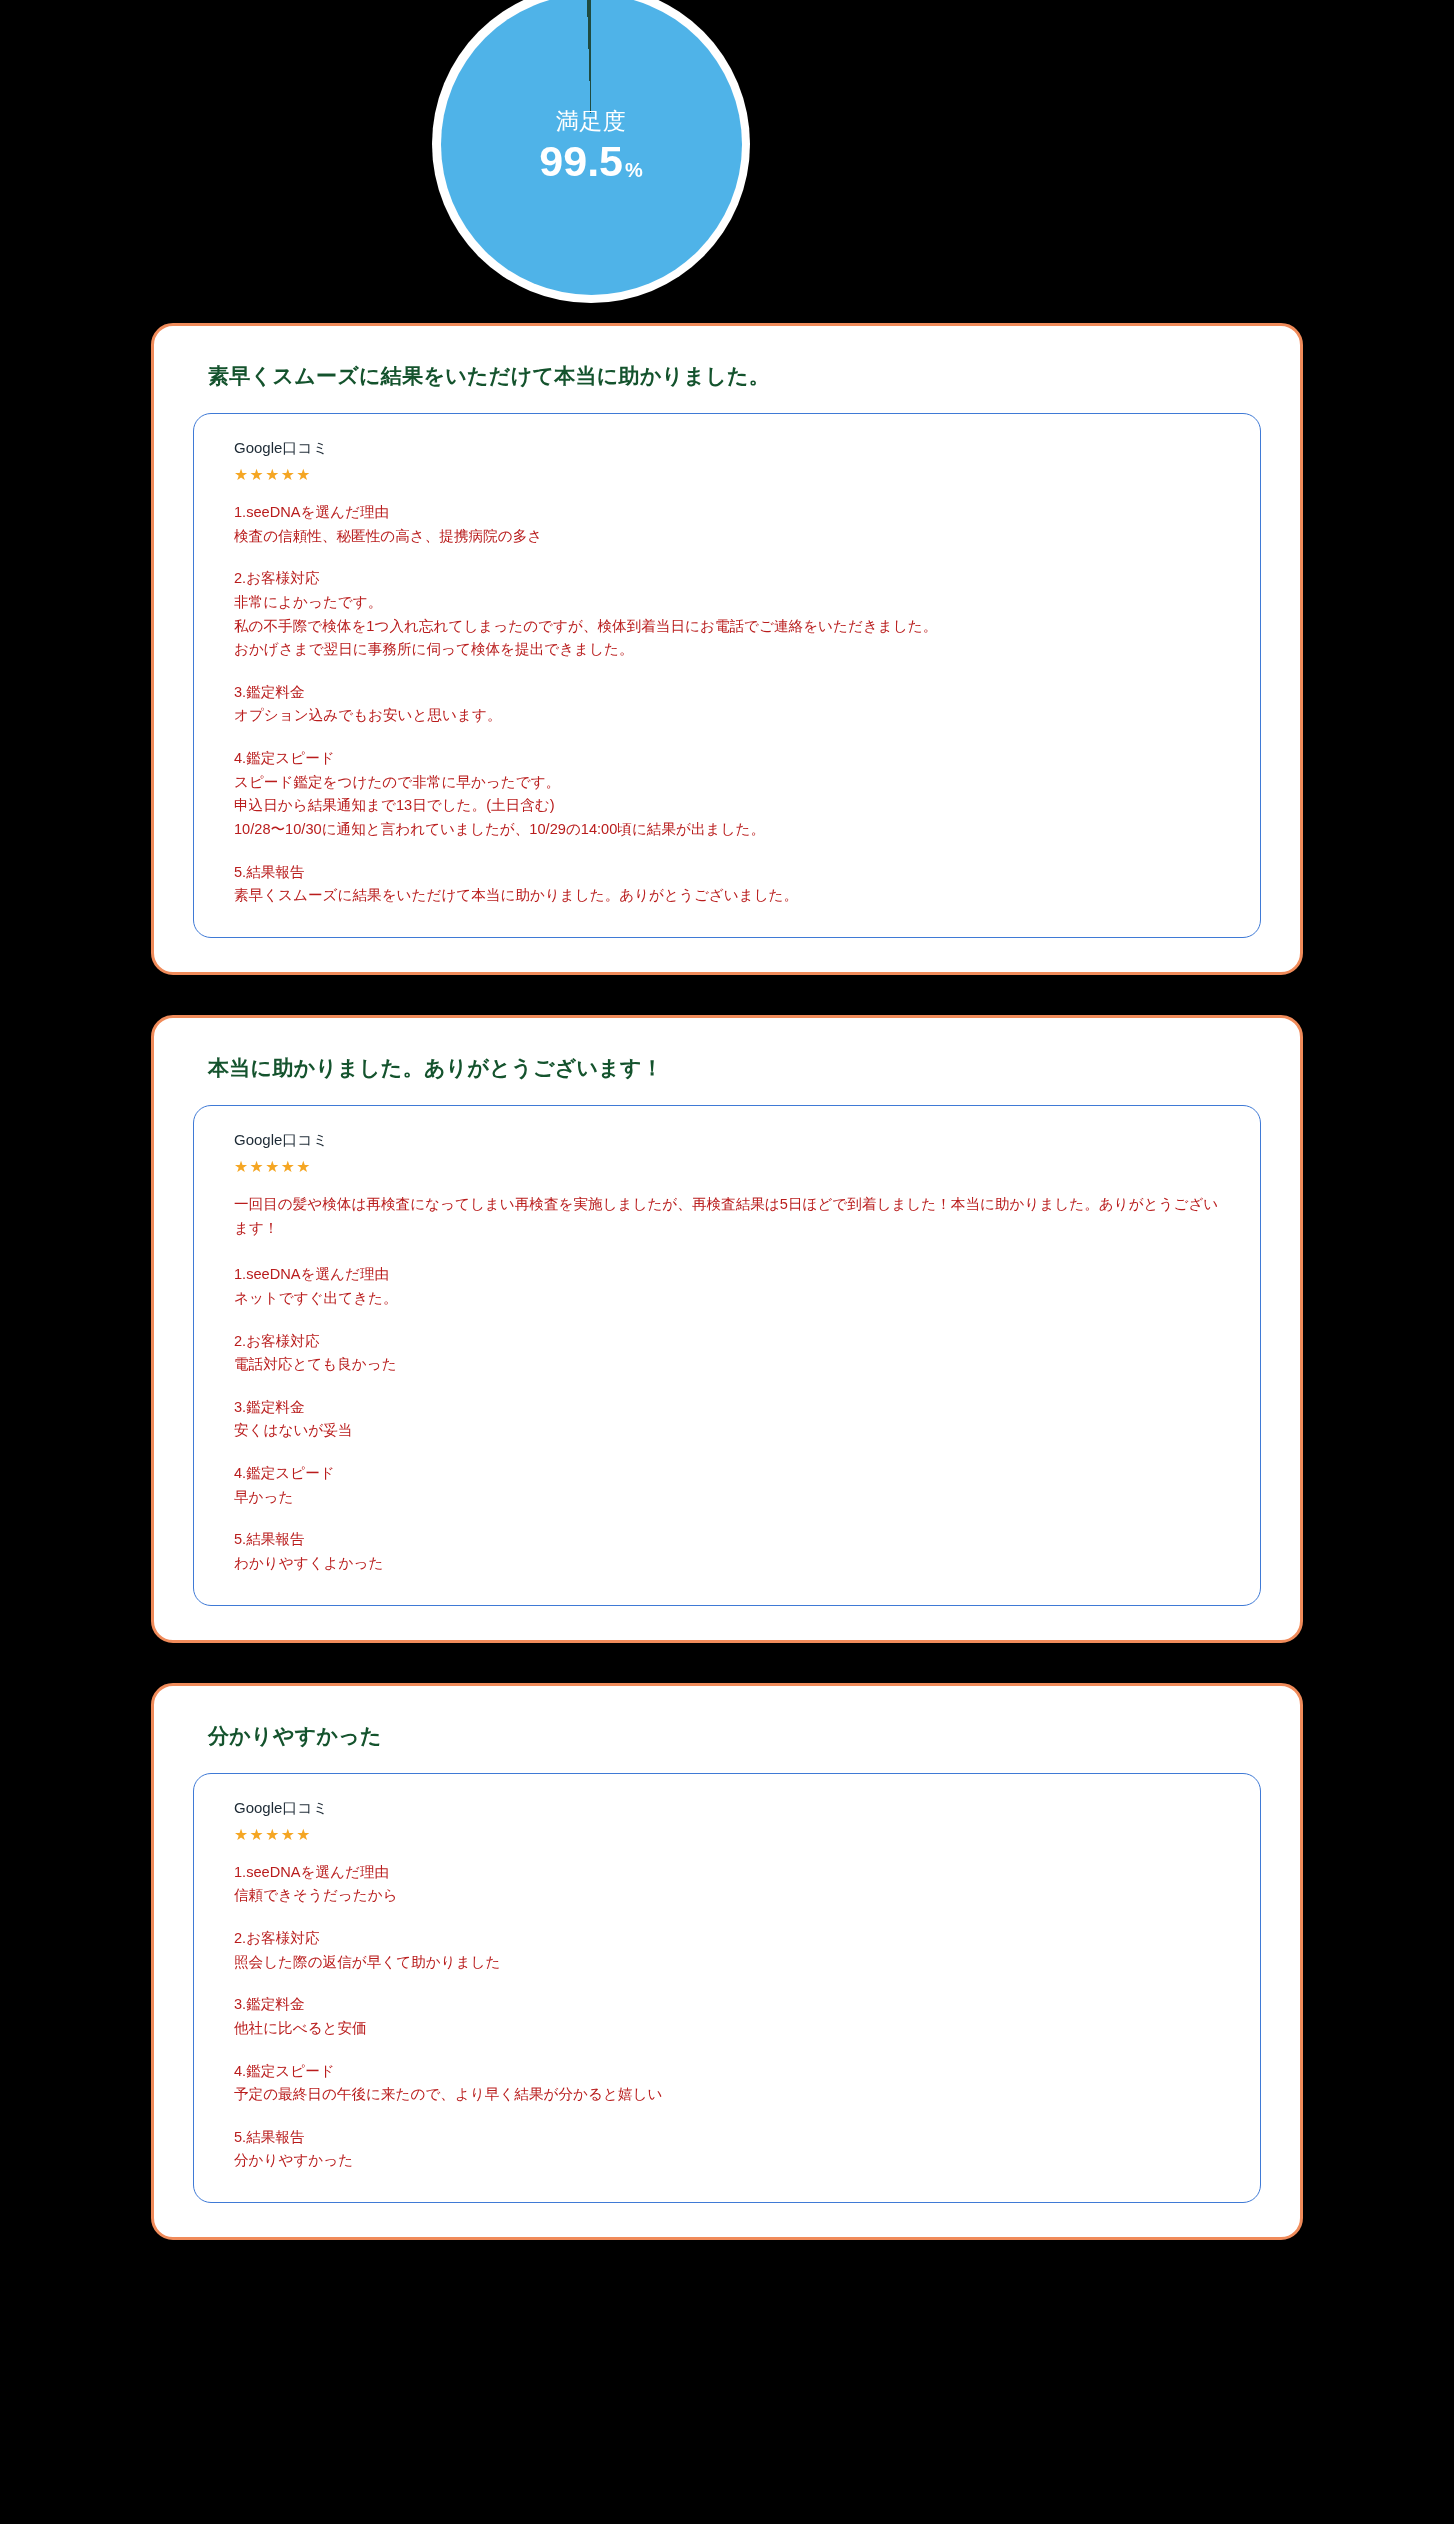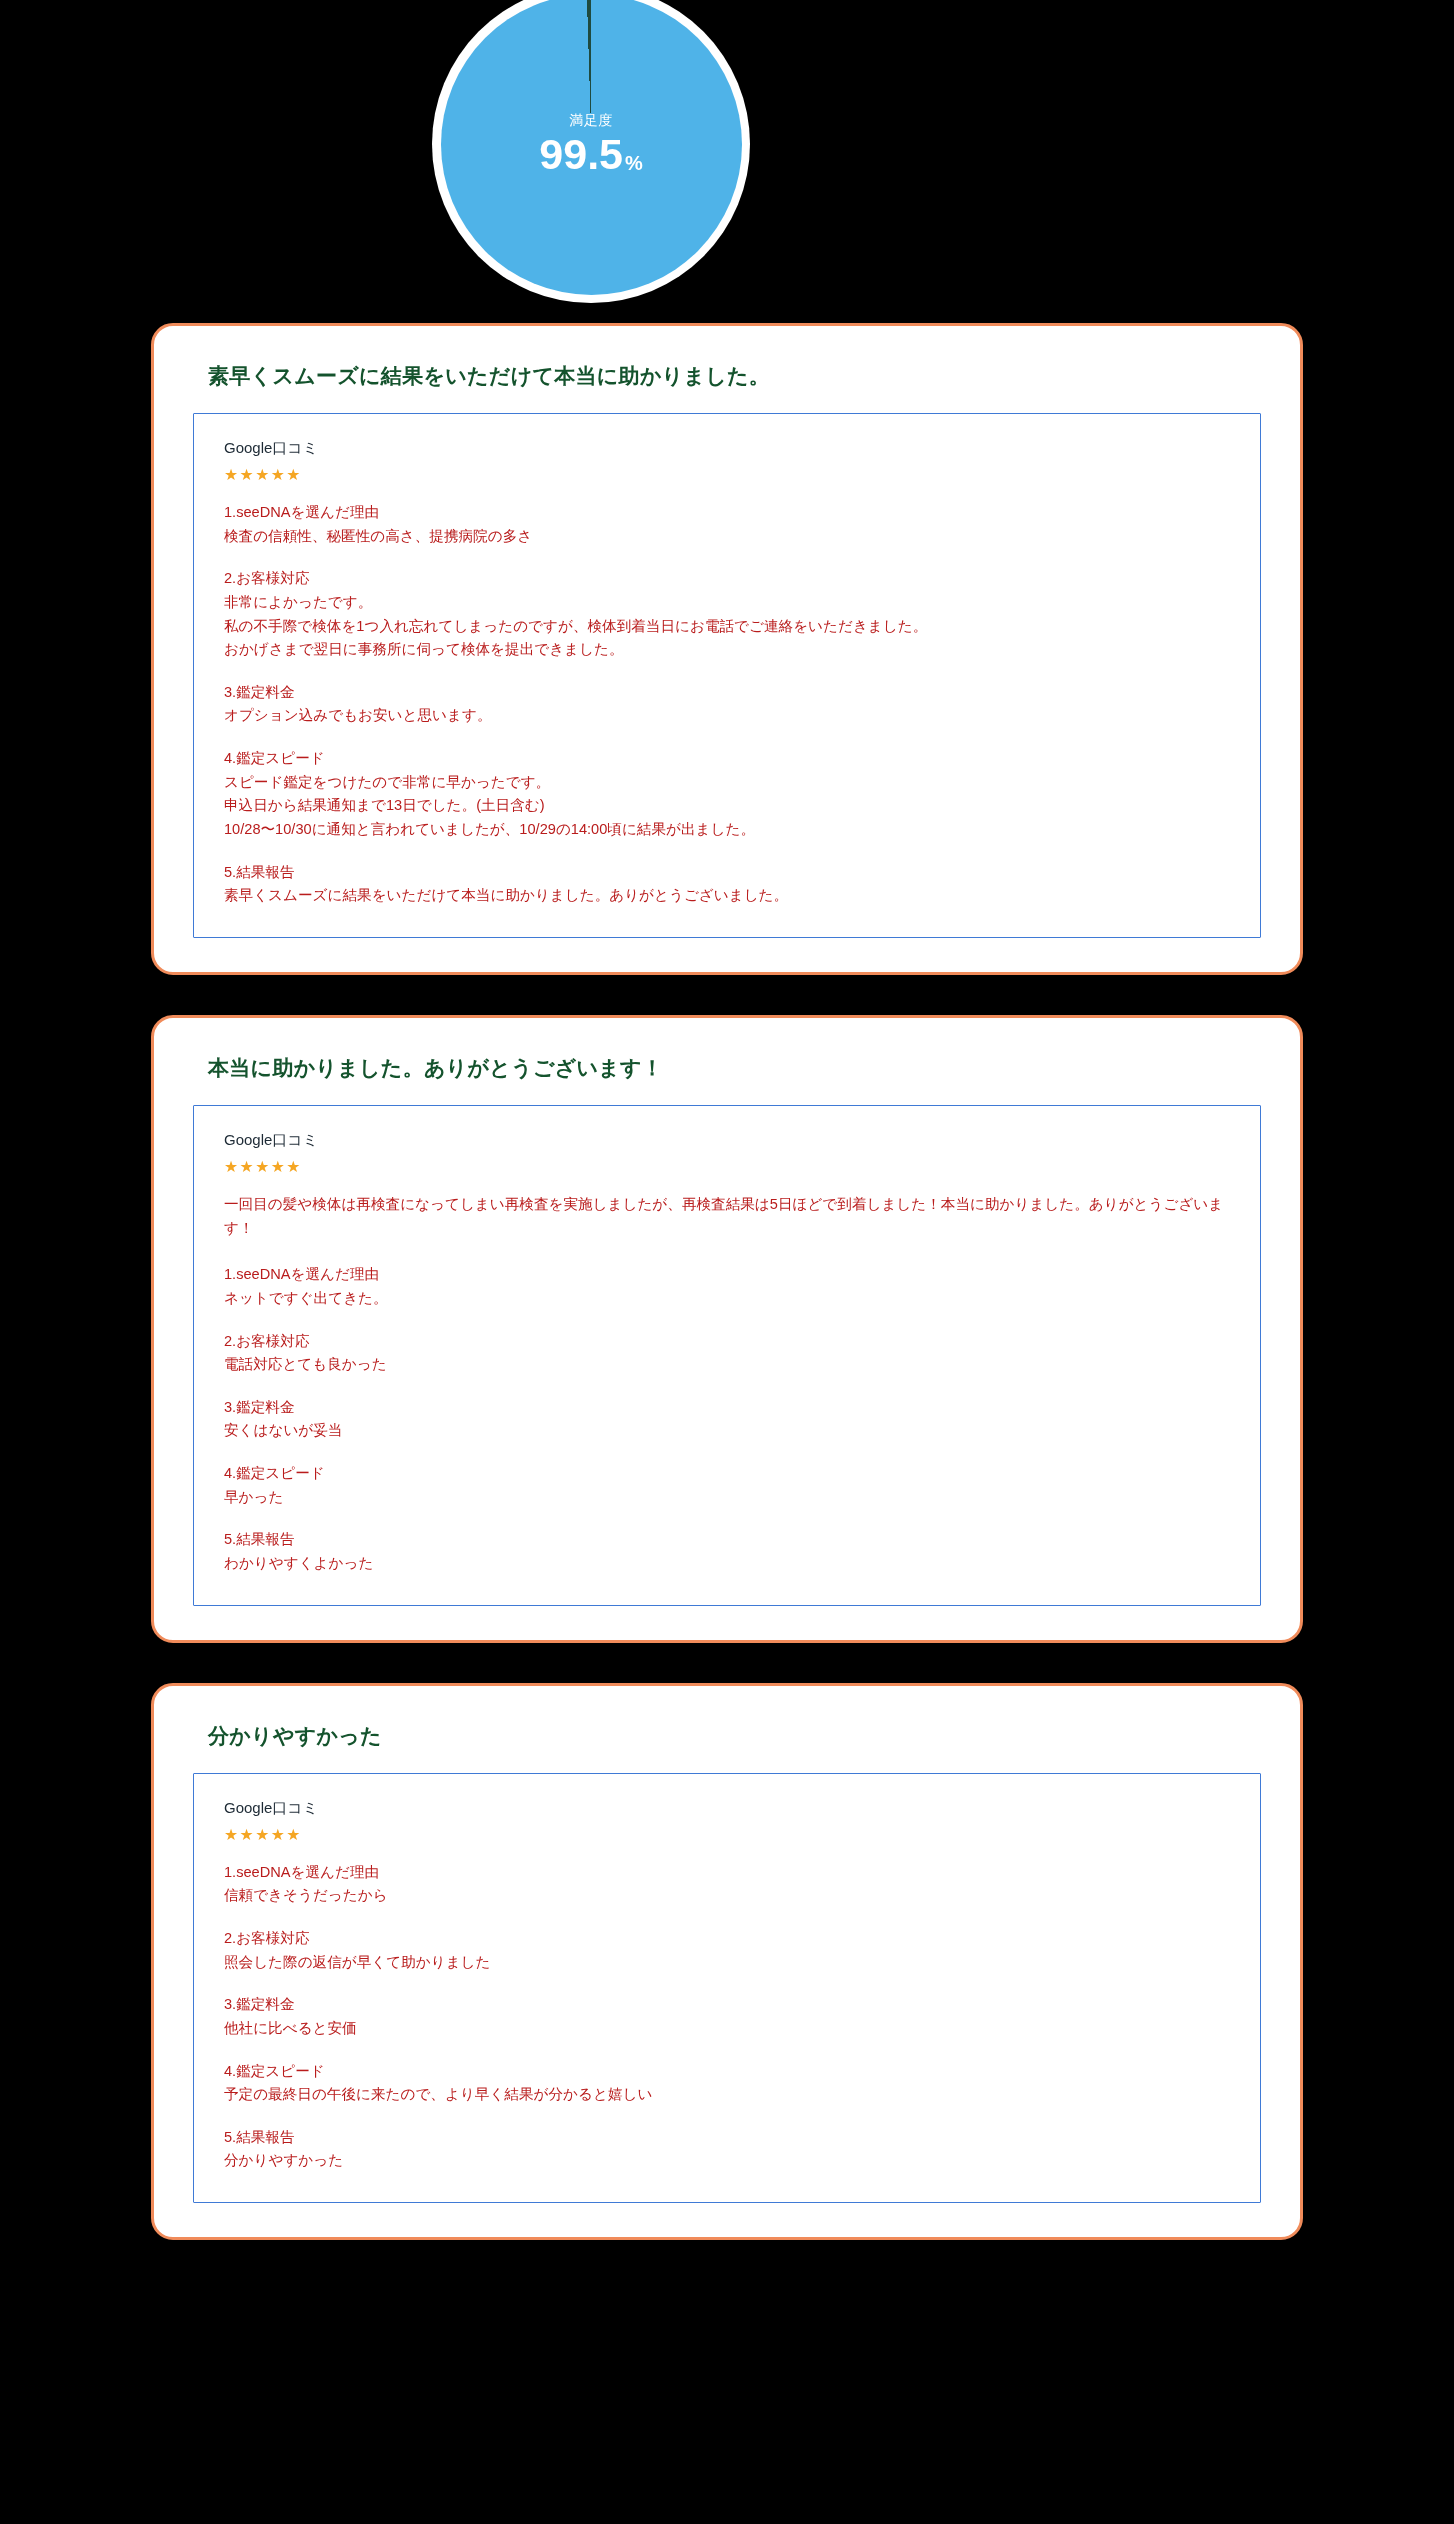--- a/index.html
+++ b/index.html
@@ -48,21 +48,21 @@
     position: absolute;
     left: 0; top: 0;
     width: 301px; height: 301px;
     display: flex;
     flex-direction: column;
     align-items: center;
     justify-content: center;
     color: #ffffff;
   }
   .donut-title {
-    font-size: 14px;
+    font-size: 23px;
     letter-spacing: 0.5px;
     margin-bottom: 3px;
     font-weight: 500;
   }
   .donut-value {
     font-size: 43px;
     font-weight: bold;
     line-height: 1;
     display: flex;
     align-items: flex-end;
@@ -114,22 +114,22 @@
   }
   .card-title {
     font-size: 21px;
     font-weight: bold;
     color: #14532d;
     letter-spacing: 0.3px;
     margin: 6px 0 23px 15px;
   }
   .review-box {
     border: 1.5px solid #3f7ad6;
-    border-radius: 1px;
-    padding: 25px 30px 29px 30px;
+    border-radius: 18px;
+    padding: 25px 30px 29px 40px;
     background: #ffffff;
   }
   .review-source {
     font-size: 15px;
     color: #1d2a35;
     margin-bottom: 7px;
   }
   .stars {
     color: #f5a623;
     font-size: 15.7px;

